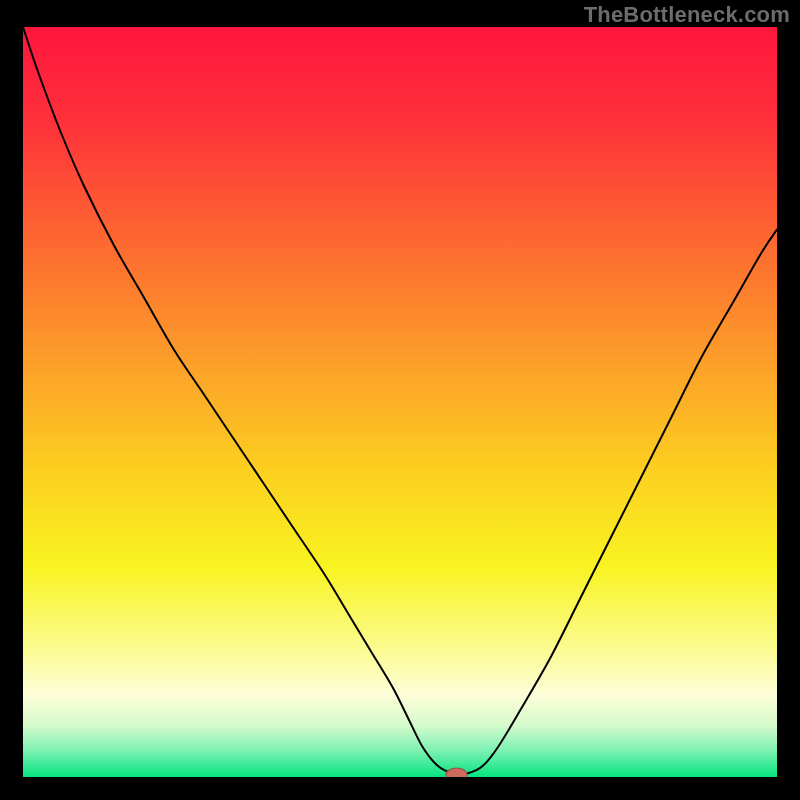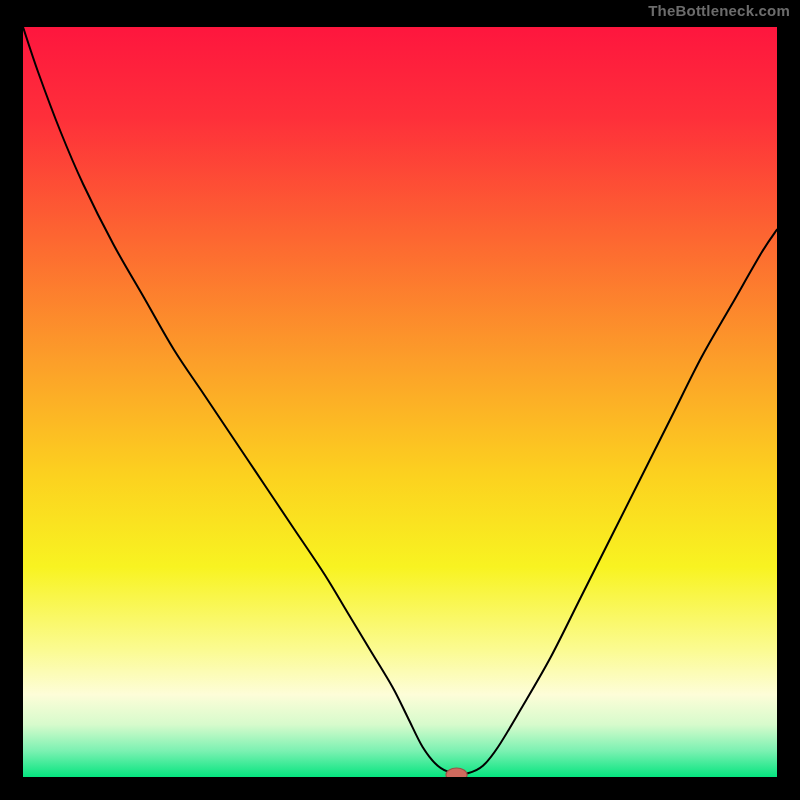--- a/index.html
+++ b/index.html
@@ -14,21 +14,21 @@
   }
   .outer {
     position: absolute;
     inset: 0;
     background: #000;
   }
   .watermark {
     position: absolute;
     top: 2px;
     right: 10px;
-    font-size: 15px;
+    font-size: 22px;
     font-weight: 600;
     color: #6c6c6c;
     letter-spacing: 0.2px;
   }
   .plot {
     position: absolute;
     left: 23px;
     top: 27px;
     width: 754px;   
     height: 750px;  

